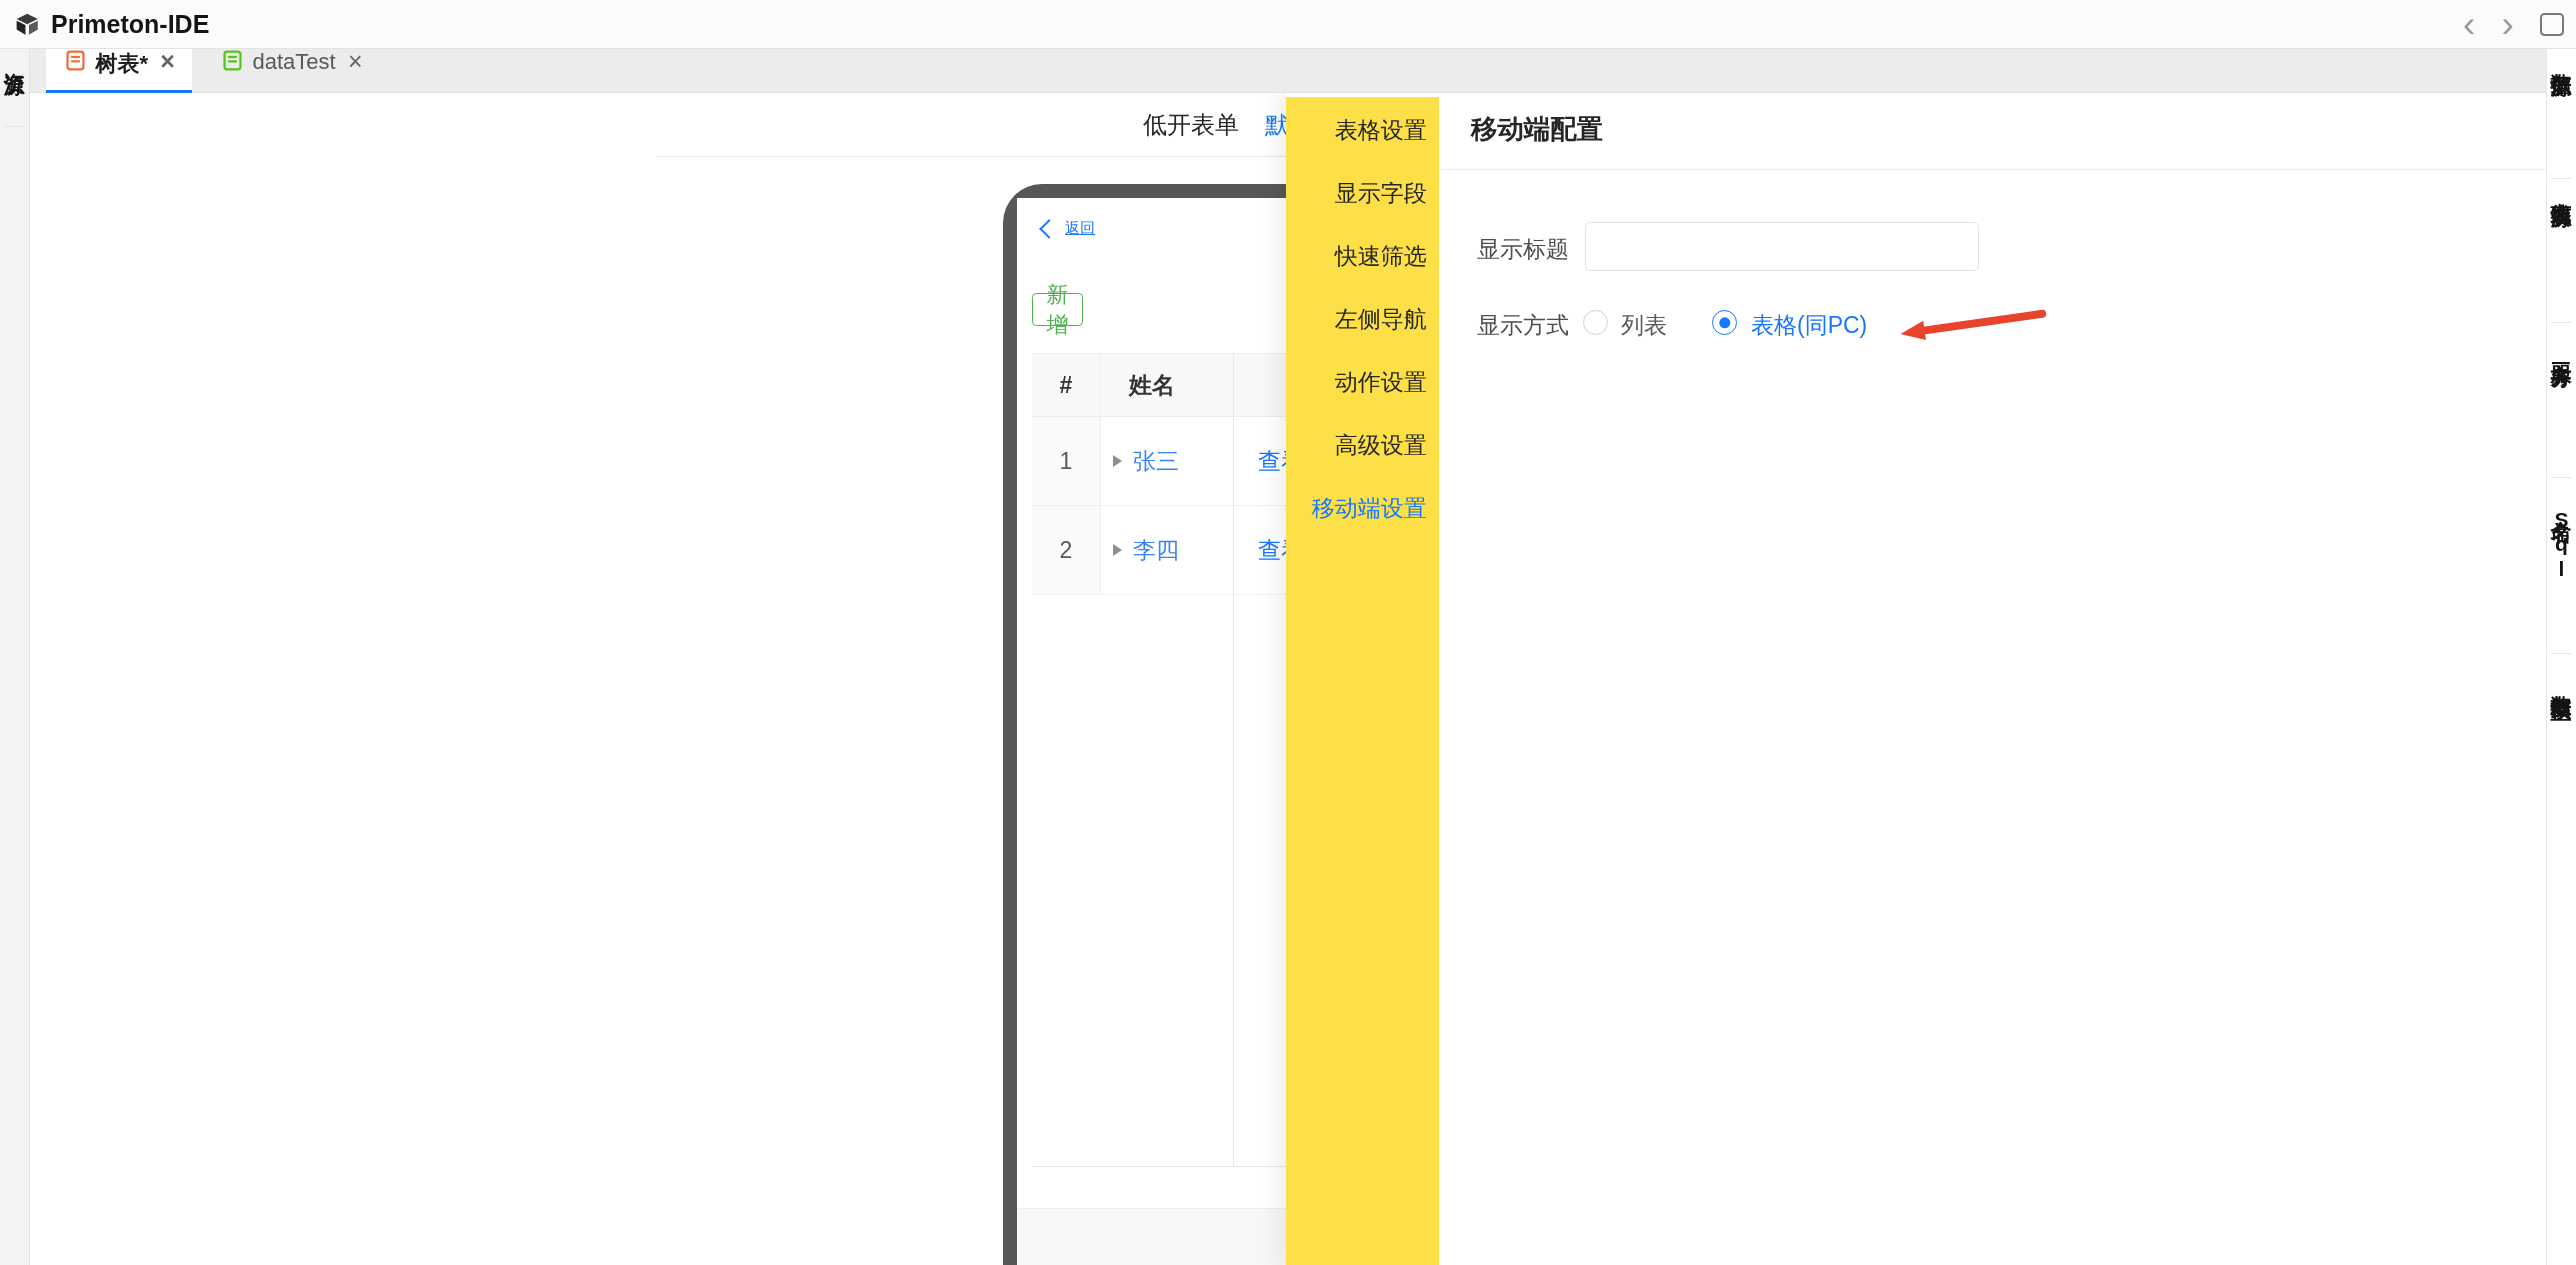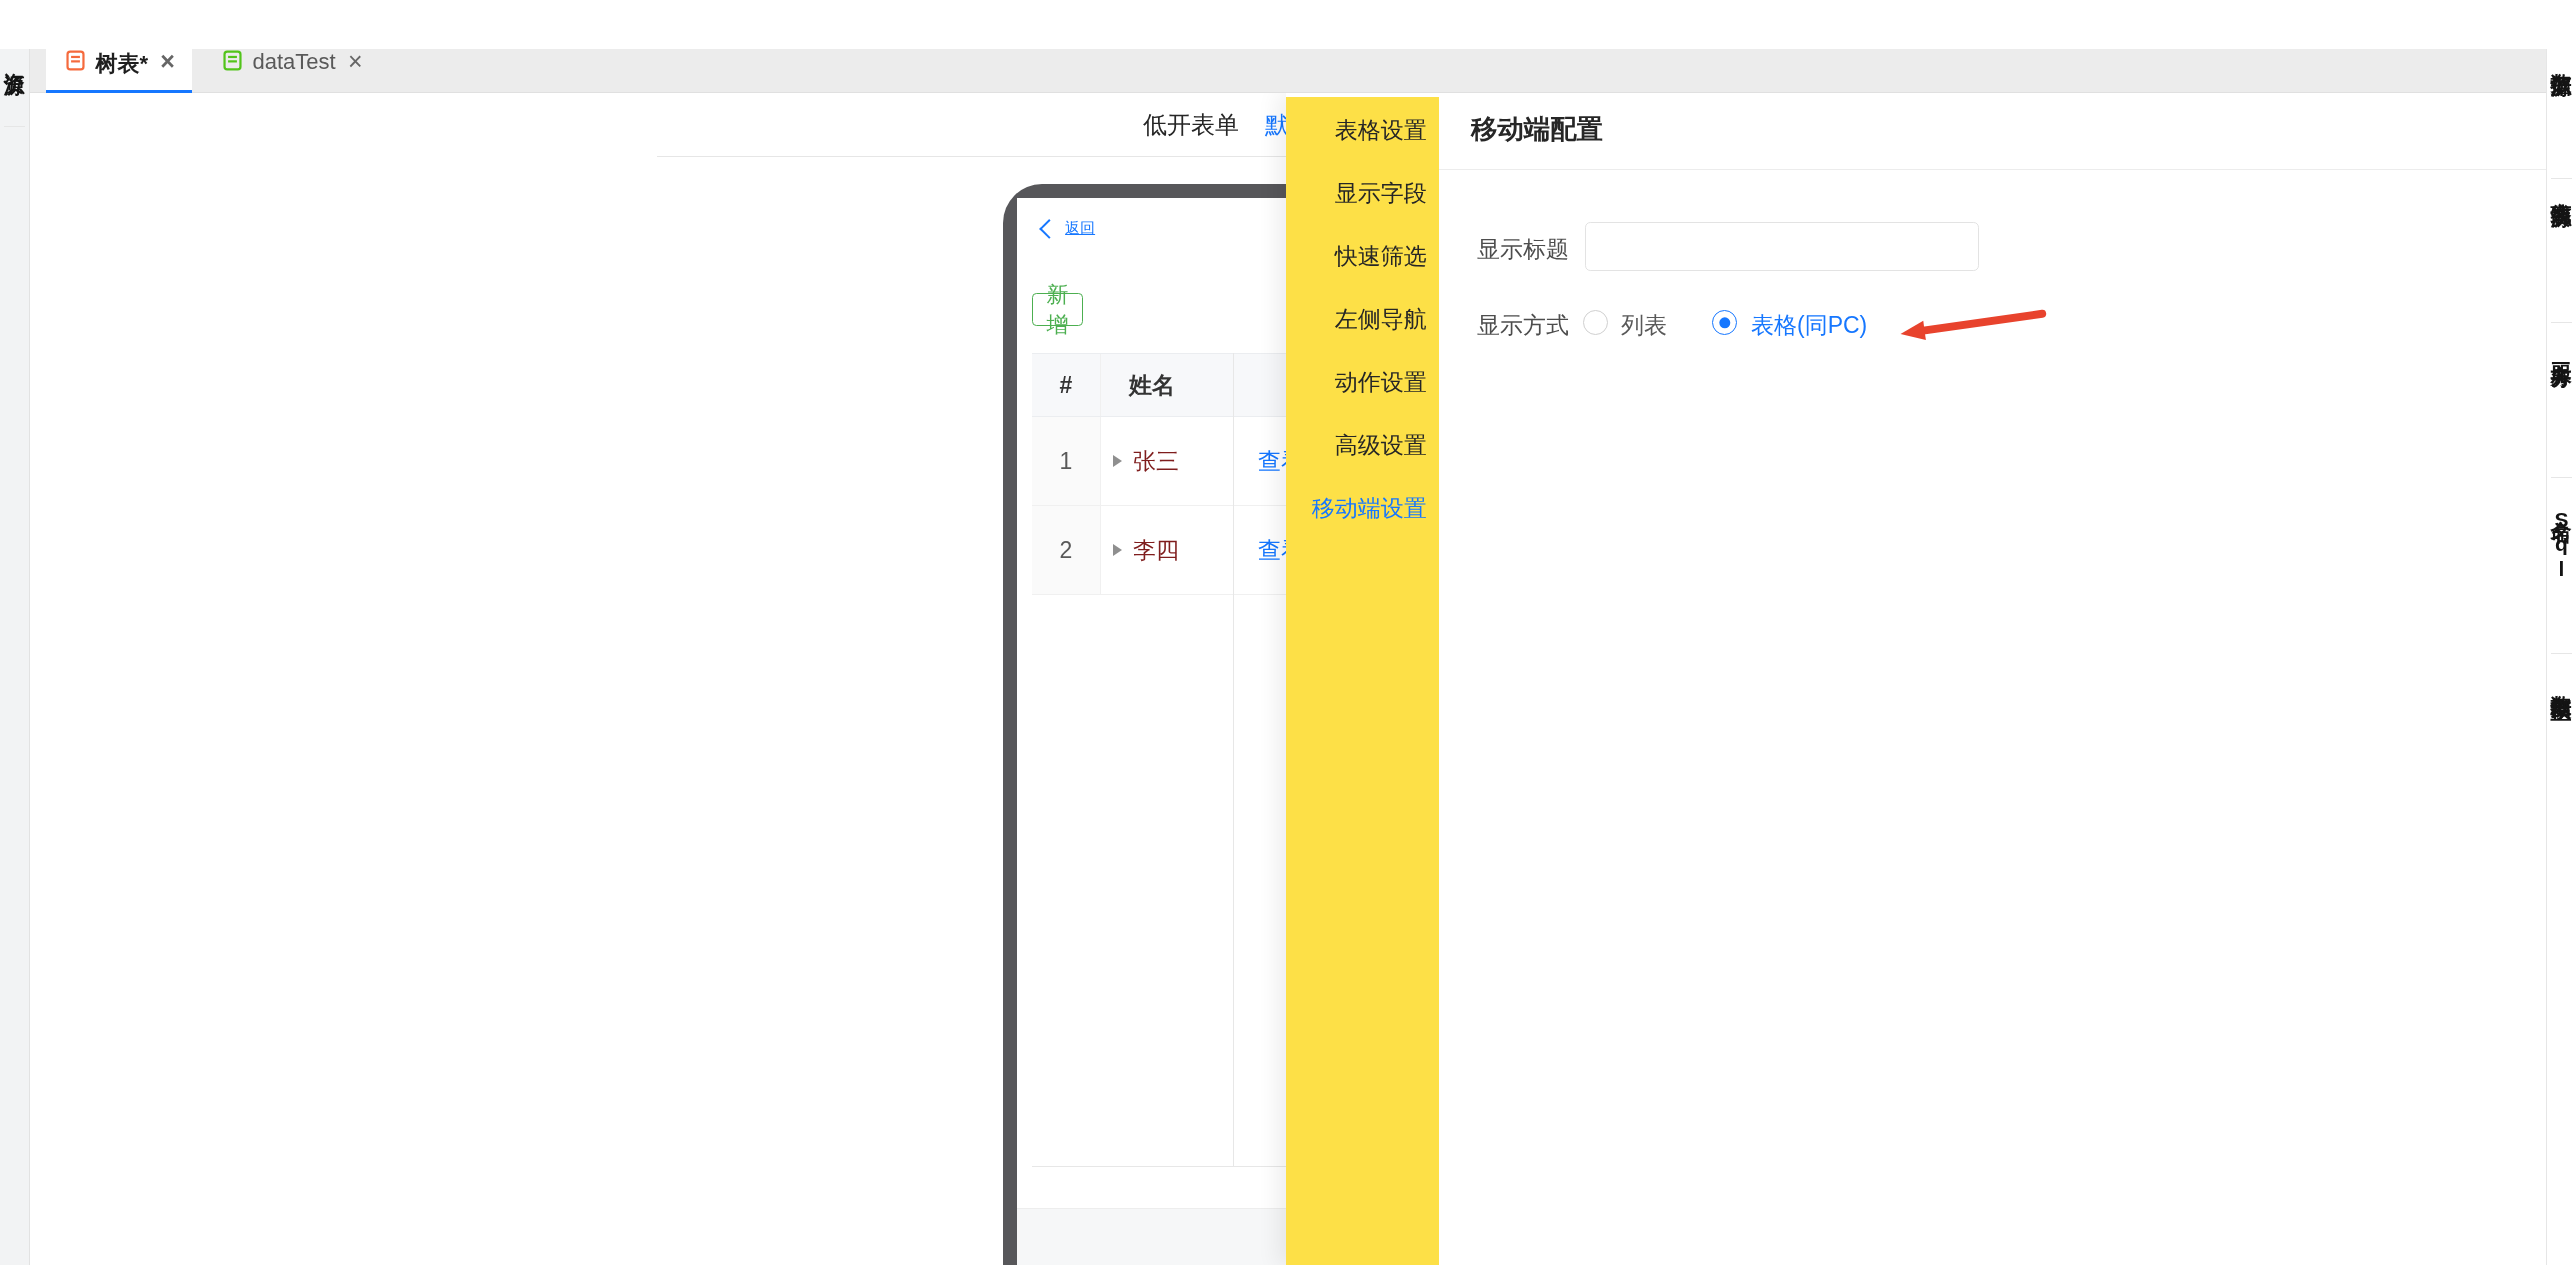--- a/index.html
+++ b/index.html
@@ -51,21 +51,21 @@
   .add-btn{position:absolute;left:15px;top:95px;width:51px;height:33px;border:1.3px solid #4caf50;
     border-radius:4.4px;color:#4caf50;background:#fff;font-size:22px;display:flex;align-items:center;
     justify-content:center;cursor:pointer;font-family:inherit;}
   .ptable{position:absolute;left:15px;top:155px;width:461px;}
   .prow{display:flex;height:88px;border-bottom:0.9px solid #f0f0f0;background:#fff;}
   .prow.phead{height:62px;background:#f7f8fa;border-top:0.9px solid #ebedf0;border-bottom:0.9px solid #ebedf0;}
   .c1{width:69px;display:flex;align-items:center;justify-content:center;color:#595959;font-size:23px;
     background:#fafafa;border-right:0.9px solid #f0f0f0;box-sizing:border-box;}
   .phead .c1{background:#f7f8fa;color:#333;font-weight:600;}
   .c2{width:132px;display:flex;align-items:center;padding-left:12.3px;box-sizing:border-box;
-    font-size:23px;color:#7f1d1d;gap:10.6px;}
+    font-size:23px;color:#3b82f6;gap:10.6px;}
   .phead .c2{padding-left:28px;color:#333;font-weight:600;}
   .c3{flex:1;display:flex;align-items:center;padding-left:25px;font-size:23px;}
   .caret{width:0;height:0;border-left:9.7px solid #8f8f8f;border-top:6.2px solid transparent;
     border-bottom:6.2px solid transparent;cursor:pointer;}
   .view-link{color:#1677ff;cursor:pointer;text-decoration:none;}
   .col-sep{position:absolute;left:216px;top:155px;width:0.9px;height:813px;background:#e7e7e7;
     box-shadow:7px 0 10.6px -3.5px rgba(0,0,0,0.08);}
   .table-bottom{position:absolute;left:15px;top:968px;width:461px;height:0.9px;background:#e7e7e7;}
   .phone-footer{position:absolute;left:0;top:1010px;width:491px;height:114px;background:#f6f7f8;
     border-top:0.9px solid #ededed;}
@@ -93,20 +93,35 @@
   .radio-label.blue{color:#1677ff;}
 
   
   .arrow-svg{position:absolute;left:1884px;top:291px;z-index:30;pointer-events:none;}
 </style>
 </head>
 <body>
 
 <div class="app">
 
+  <header class="titlebar">
+    <span class="logo">
+      <svg width="26.4" height="26.4" viewBox="0 0 30 30">
+        <polygon points="15,3 27,9 15,15 3,9" fill="#3c3c3c"></polygon>
+        <polygon points="3,11 13,16 13,27 3,21" fill="#242424"></polygon>
+        <polygon points="27,11 17,16 17,27 27,21" fill="#5a5a5a"></polygon>
+      </svg>
+    </span>
+    <span class="app-title">Primeton-IDE</span>
+    <div class="titlebar-right">
+      <span class="nav-chevron">‹</span>
+      <span class="nav-chevron">›</span>
+      <span class="square-icon"></span>
+    </div>
+  </header>
 
   <div class="left-strip">
     <div class="strip-item" style="top:7px;">
       <span class="vtxt">资源</span>
     </div>
     <div class="strip-div" style="top:77px;"></div>
   </div>
 
   <div class="tabbar">
     <div class="tab active" style="margin-left:16px;">

